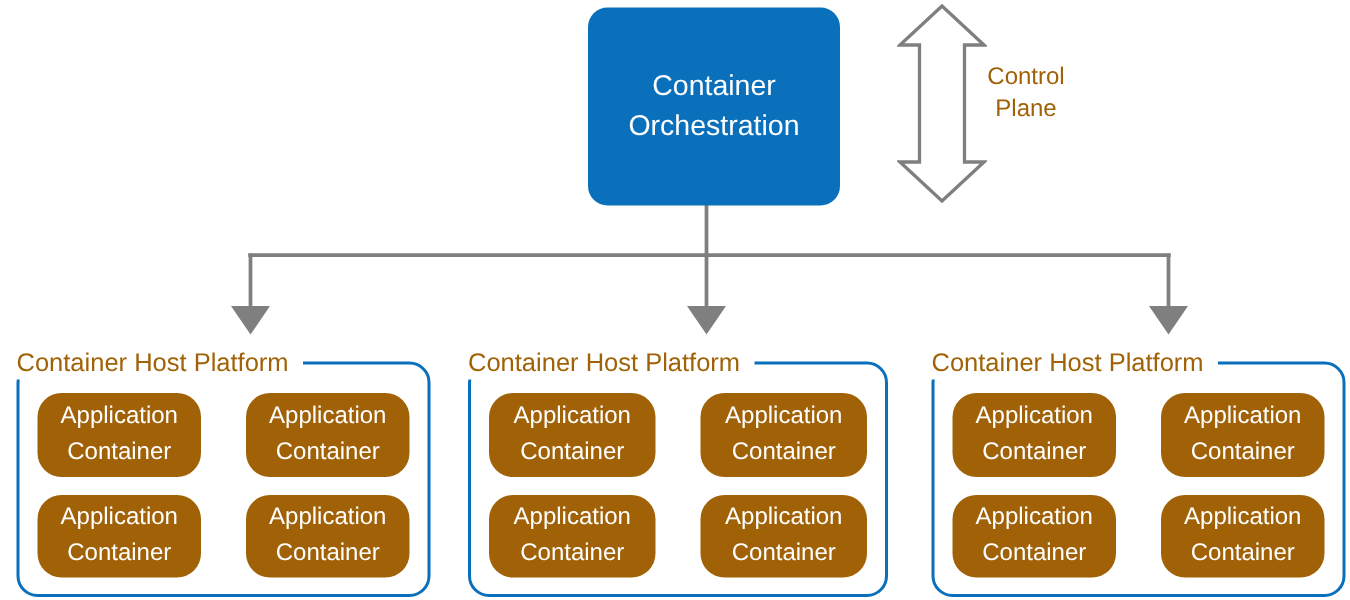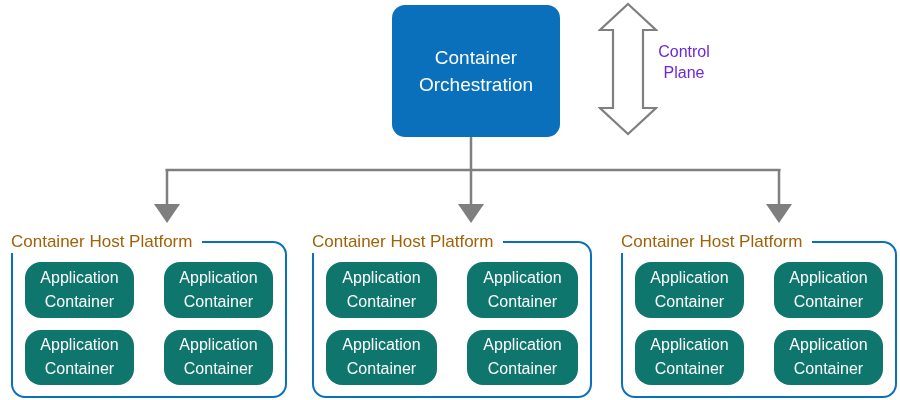--- a/index.html
+++ b/index.html
@@ -10,41 +10,41 @@
   .connectors{position:absolute;left:0;top:0;pointer-events:none;}
   .orch{
     position:absolute;left:392px;top:5px;width:168px;height:132px;
     background:#0B70BB;border-radius:13px;color:#fff;
     display:flex;align-items:center;justify-content:center;text-align:center;
     font-size:19px;line-height:27px;padding:0 0;box-sizing:border-box;
   }
   .ctrl-arrow{position:absolute;left:598px;top:2px;}
   .ctrl-label{
     position:absolute;left:644px;top:41px;width:80px;text-align:center;
-    color:#6d28d9;font-size:16px;line-height:21px;
+    color:#a16207;font-size:16px;line-height:21px;
   }
   .host{
     position:absolute;top:241px;height:157px;box-sizing:border-box;
     border:2.5px solid #0B70BB;border-radius:14px;background:#fff;
   }
   .host-1{left:11px;width:276px;}
   .host-2{left:312px;width:280px;}
   .host-3{left:621px;width:276px;}
   .host-label{
     position:absolute;top:-12px;left:-2px;background:#fff;
     padding:0 10px 0 0;color:#a16207;font-size:17px;line-height:22px;
     white-space:nowrap;
   }
   .tiles{
     position:absolute;left:12px;right:12px;top:19px;bottom:11px;
     display:grid;grid-template-columns:1fr 1fr;grid-template-rows:1fr 1fr;
     column-gap:30px;row-gap:12px;
   }
   .tile{
-    background:#0f766e;border-radius:16px;color:#fff;
+    background:#a16207;border-radius:16px;color:#fff;
     display:flex;align-items:center;justify-content:center;text-align:center;
     font-size:16px;line-height:24px;padding:0 8px;
   }
 </style>
 </head>
 <body>
 
 <div class="canvas">
 
   <svg class="connectors" width="900" height="400" viewBox="0 0 900 400">

